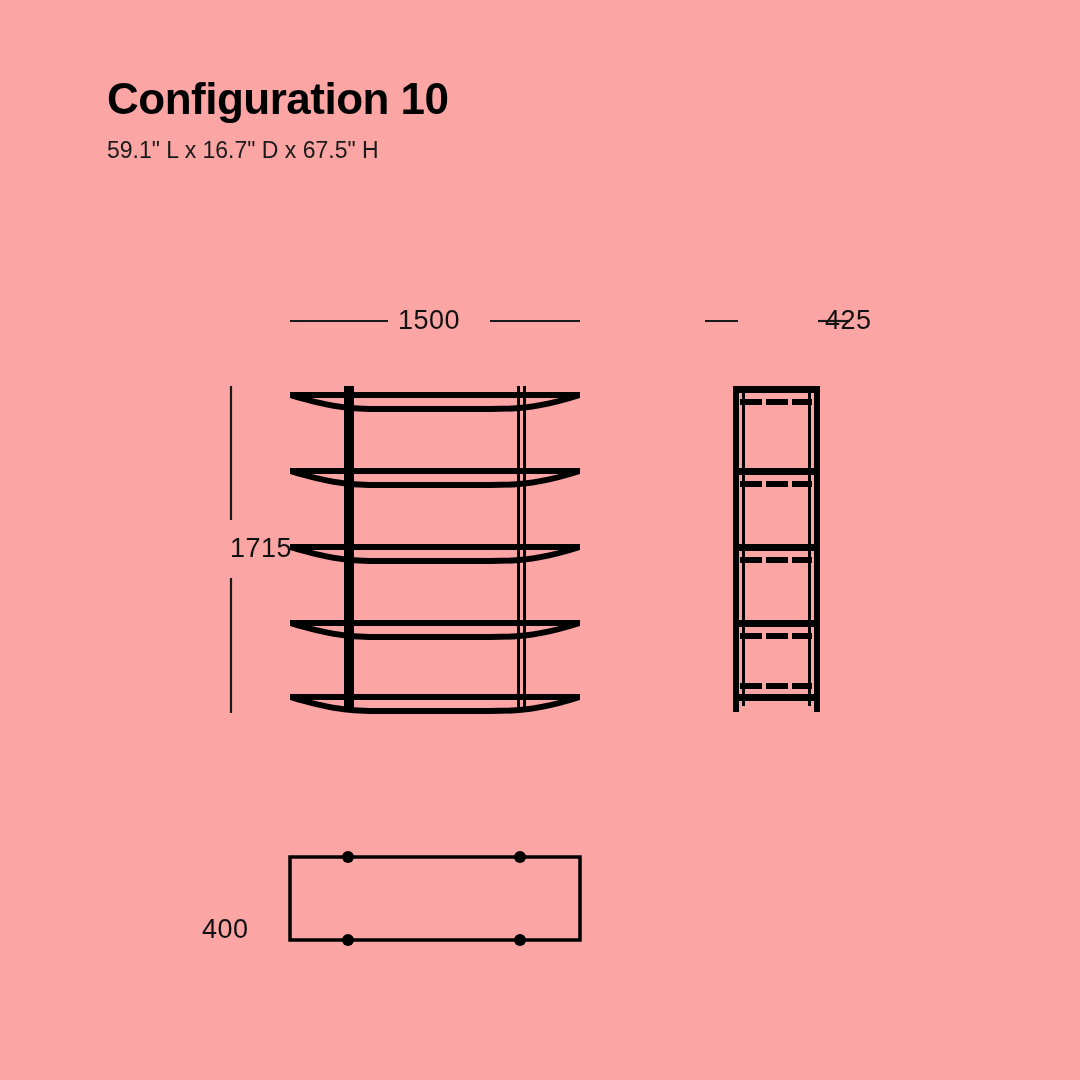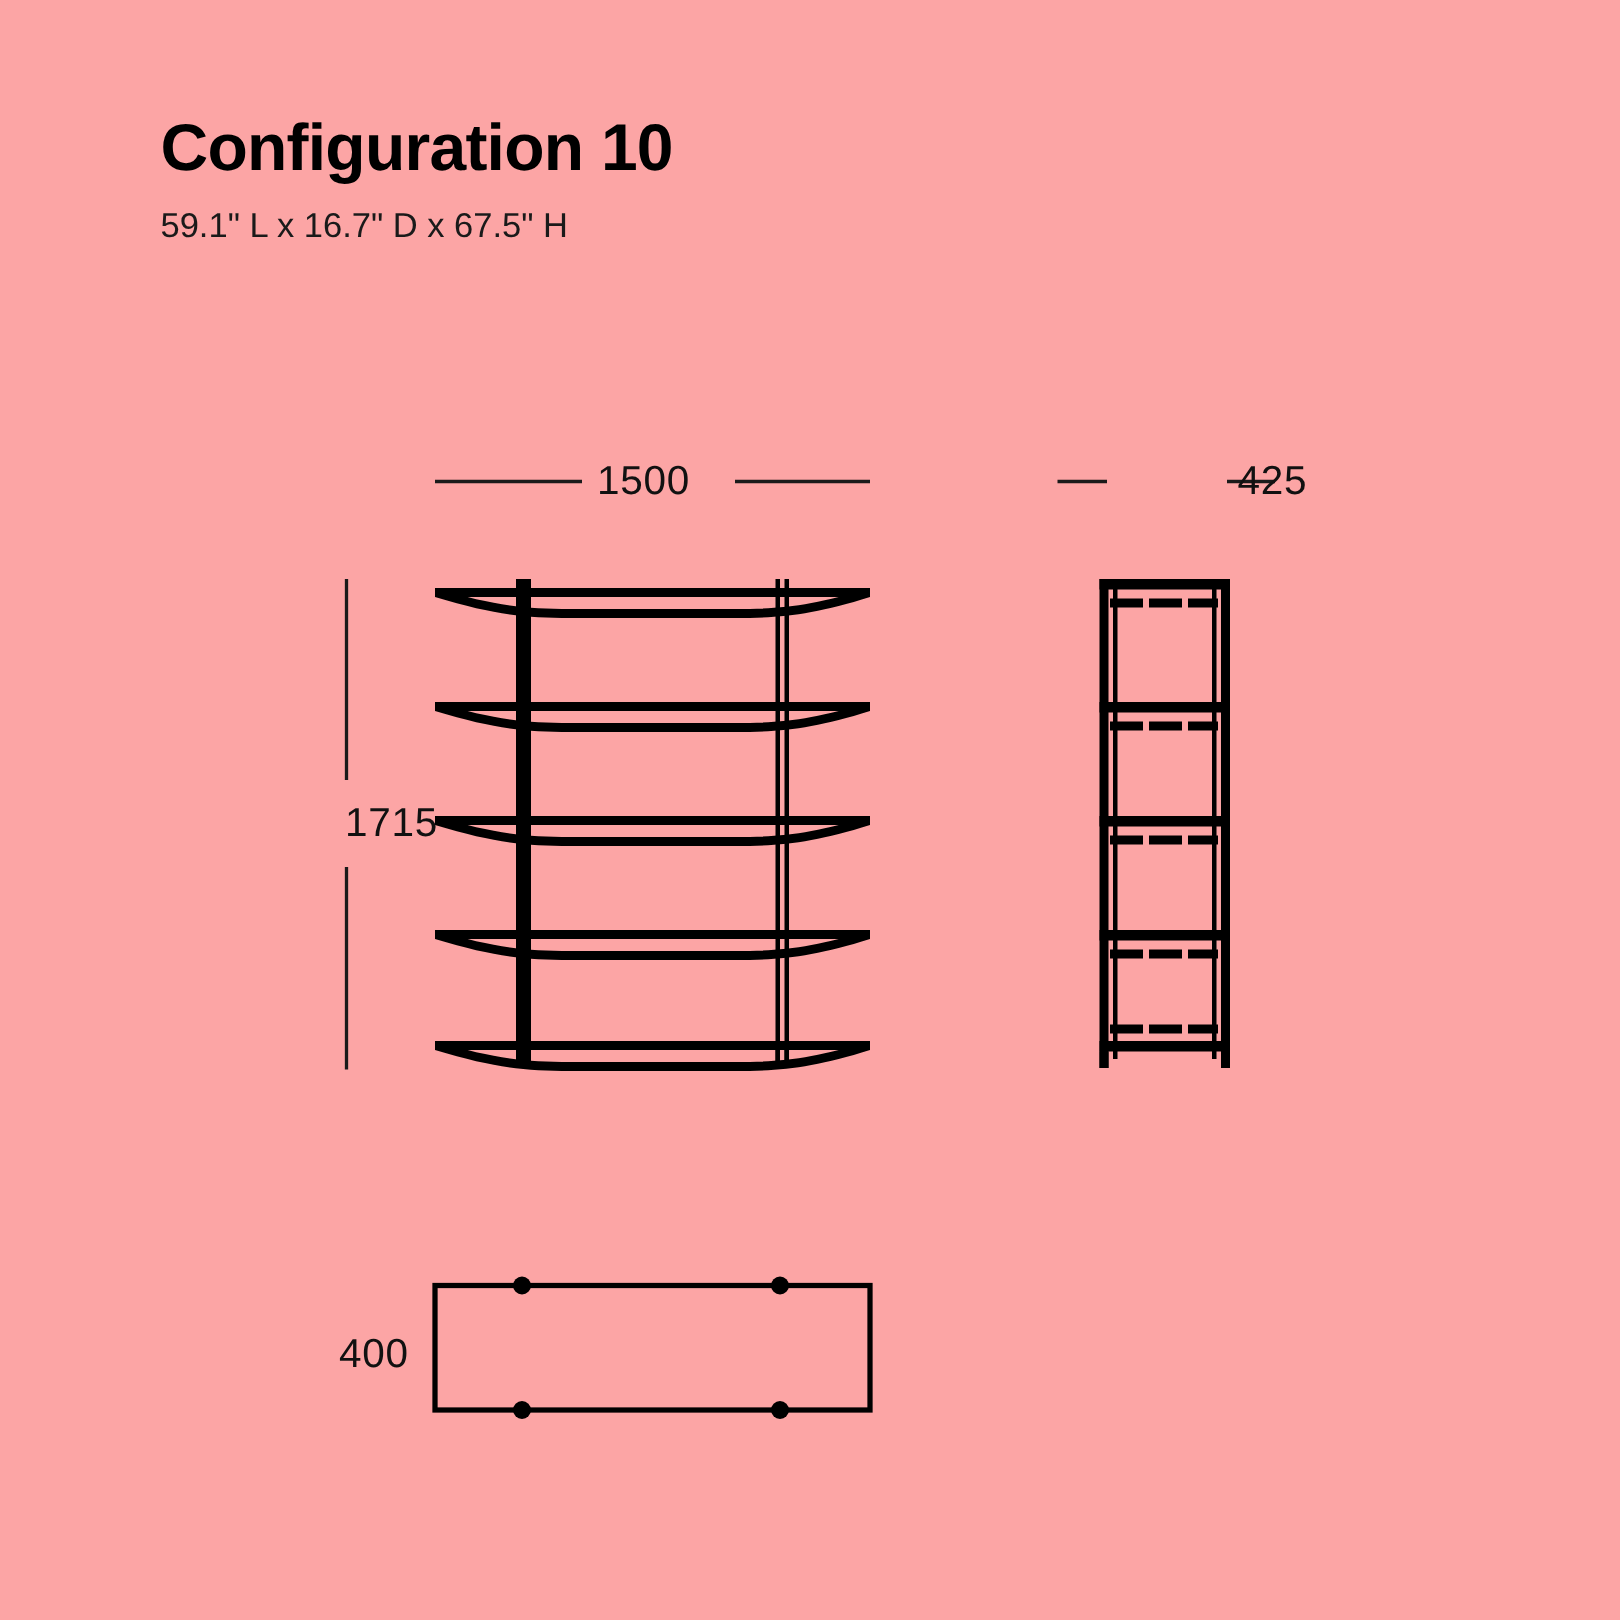--- a/index.html
+++ b/index.html
@@ -68,21 +68,21 @@
     position: absolute;
     font-size: 27px;
     font-weight: 500;
     color: #111111;
     white-space: nowrap;
     letter-spacing: 0.5px;
   }
   #dim-width-label  { left: 398px; top: 305px; }
   #dim-depth-label  { left: 784px; top: 305px; margin-left: 41px; }
   #dim-height-label { left: 190px; top: 533px; margin-left: 40px; }
-  #dim-plan-label   { left: 202px; top: 887px; margin-left: 24px; }
+  #dim-plan-label   { left: 202px; top: 914px; }
 </style>
 </head>
 <body>
 
 <div id="page">
 
   <div id="header">
     <div id="title">Configuration 10</div>
     <div id="subtitle">59.1" L x 16.7" D x 67.5" H</div>
   </div>

